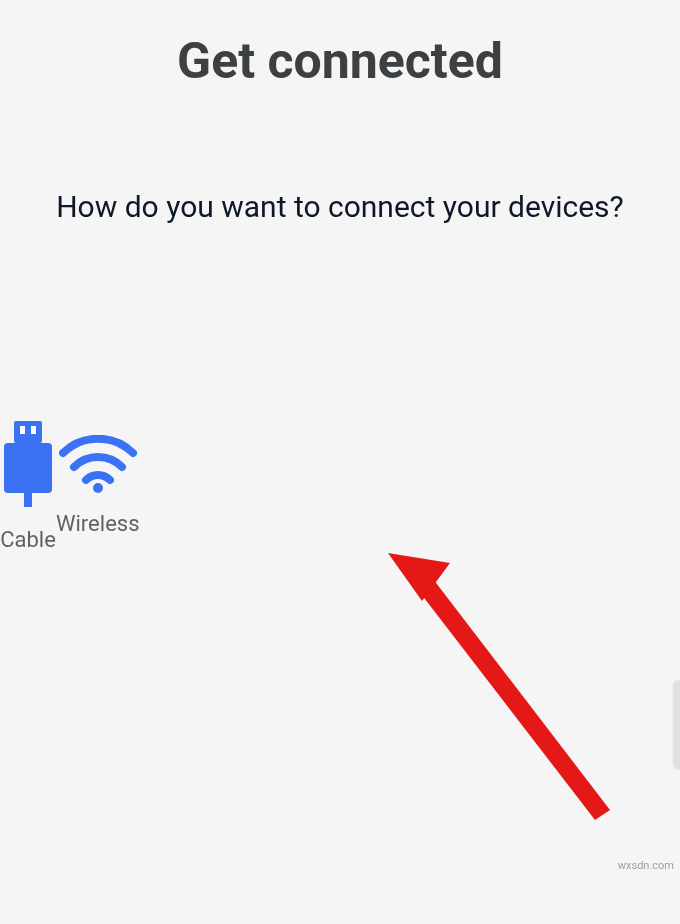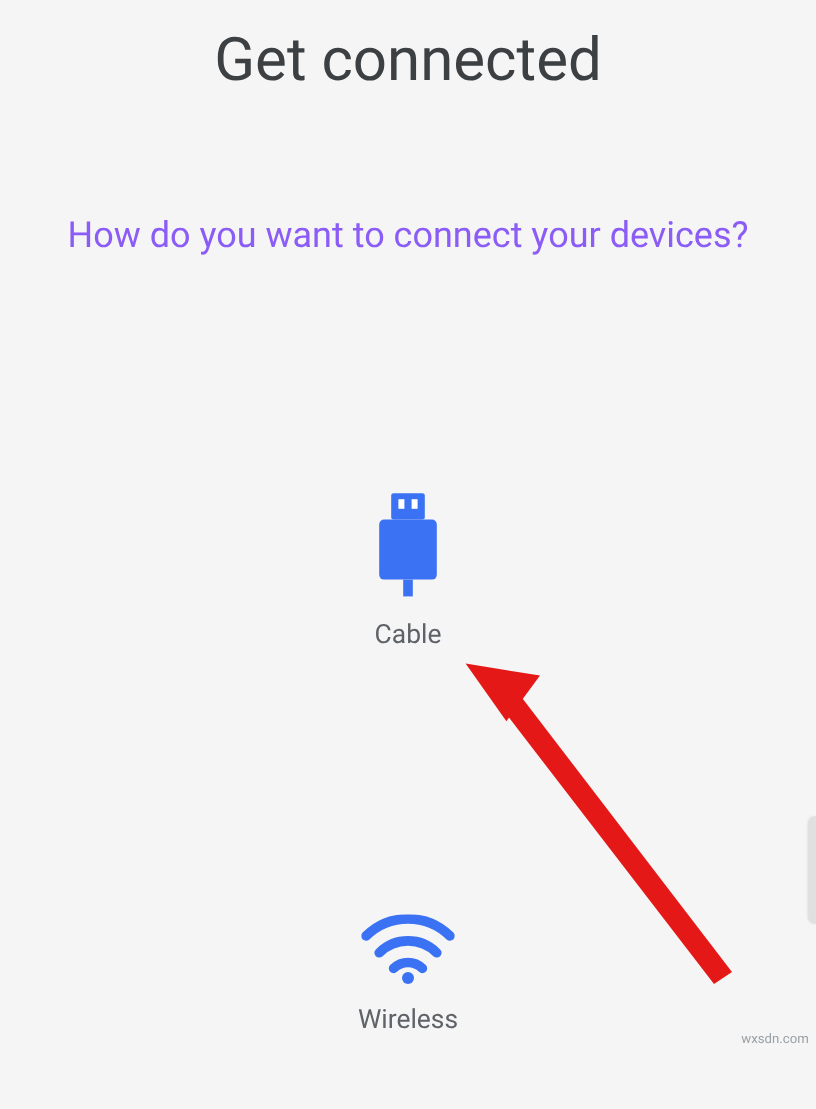--- a/index.html
+++ b/index.html
@@ -12,39 +12,38 @@
       height: 924px;
       background: #f5f5f5;
       font-family: Roboto, 'Helvetica Neue', Arial, sans-serif;
       color: #3c4043;
       position: relative;
       overflow: hidden;
     }
     .page-title {
       text-align: center;
       font-size: 50px;
-      font-weight: 400;
+      font-weight: 700;
       color: #3c4043;
-      padding-top: 22px;
+      padding-top: 32px;
     }
     .subtitle {
       text-align: center;
       font-size: 30px;
       font-weight: 400;
-      color: #8b5cf6;
+      color: #0f172a;
       margin-top: 95px;
       line-height: 1.45;
       padding: 0 40px;
     }
     .options {
       display: flex;
-      flex-direction: column;
+      flex-direction: row;
       align-items: center;
       margin-top: 190px;
-      gap: 220px;
     }
     .option {
       display: flex;
       flex-direction: column;
       align-items: center;
       cursor: pointer;
     }
     .option-label {
       margin-top: 14px;
       font-size: 22px;

